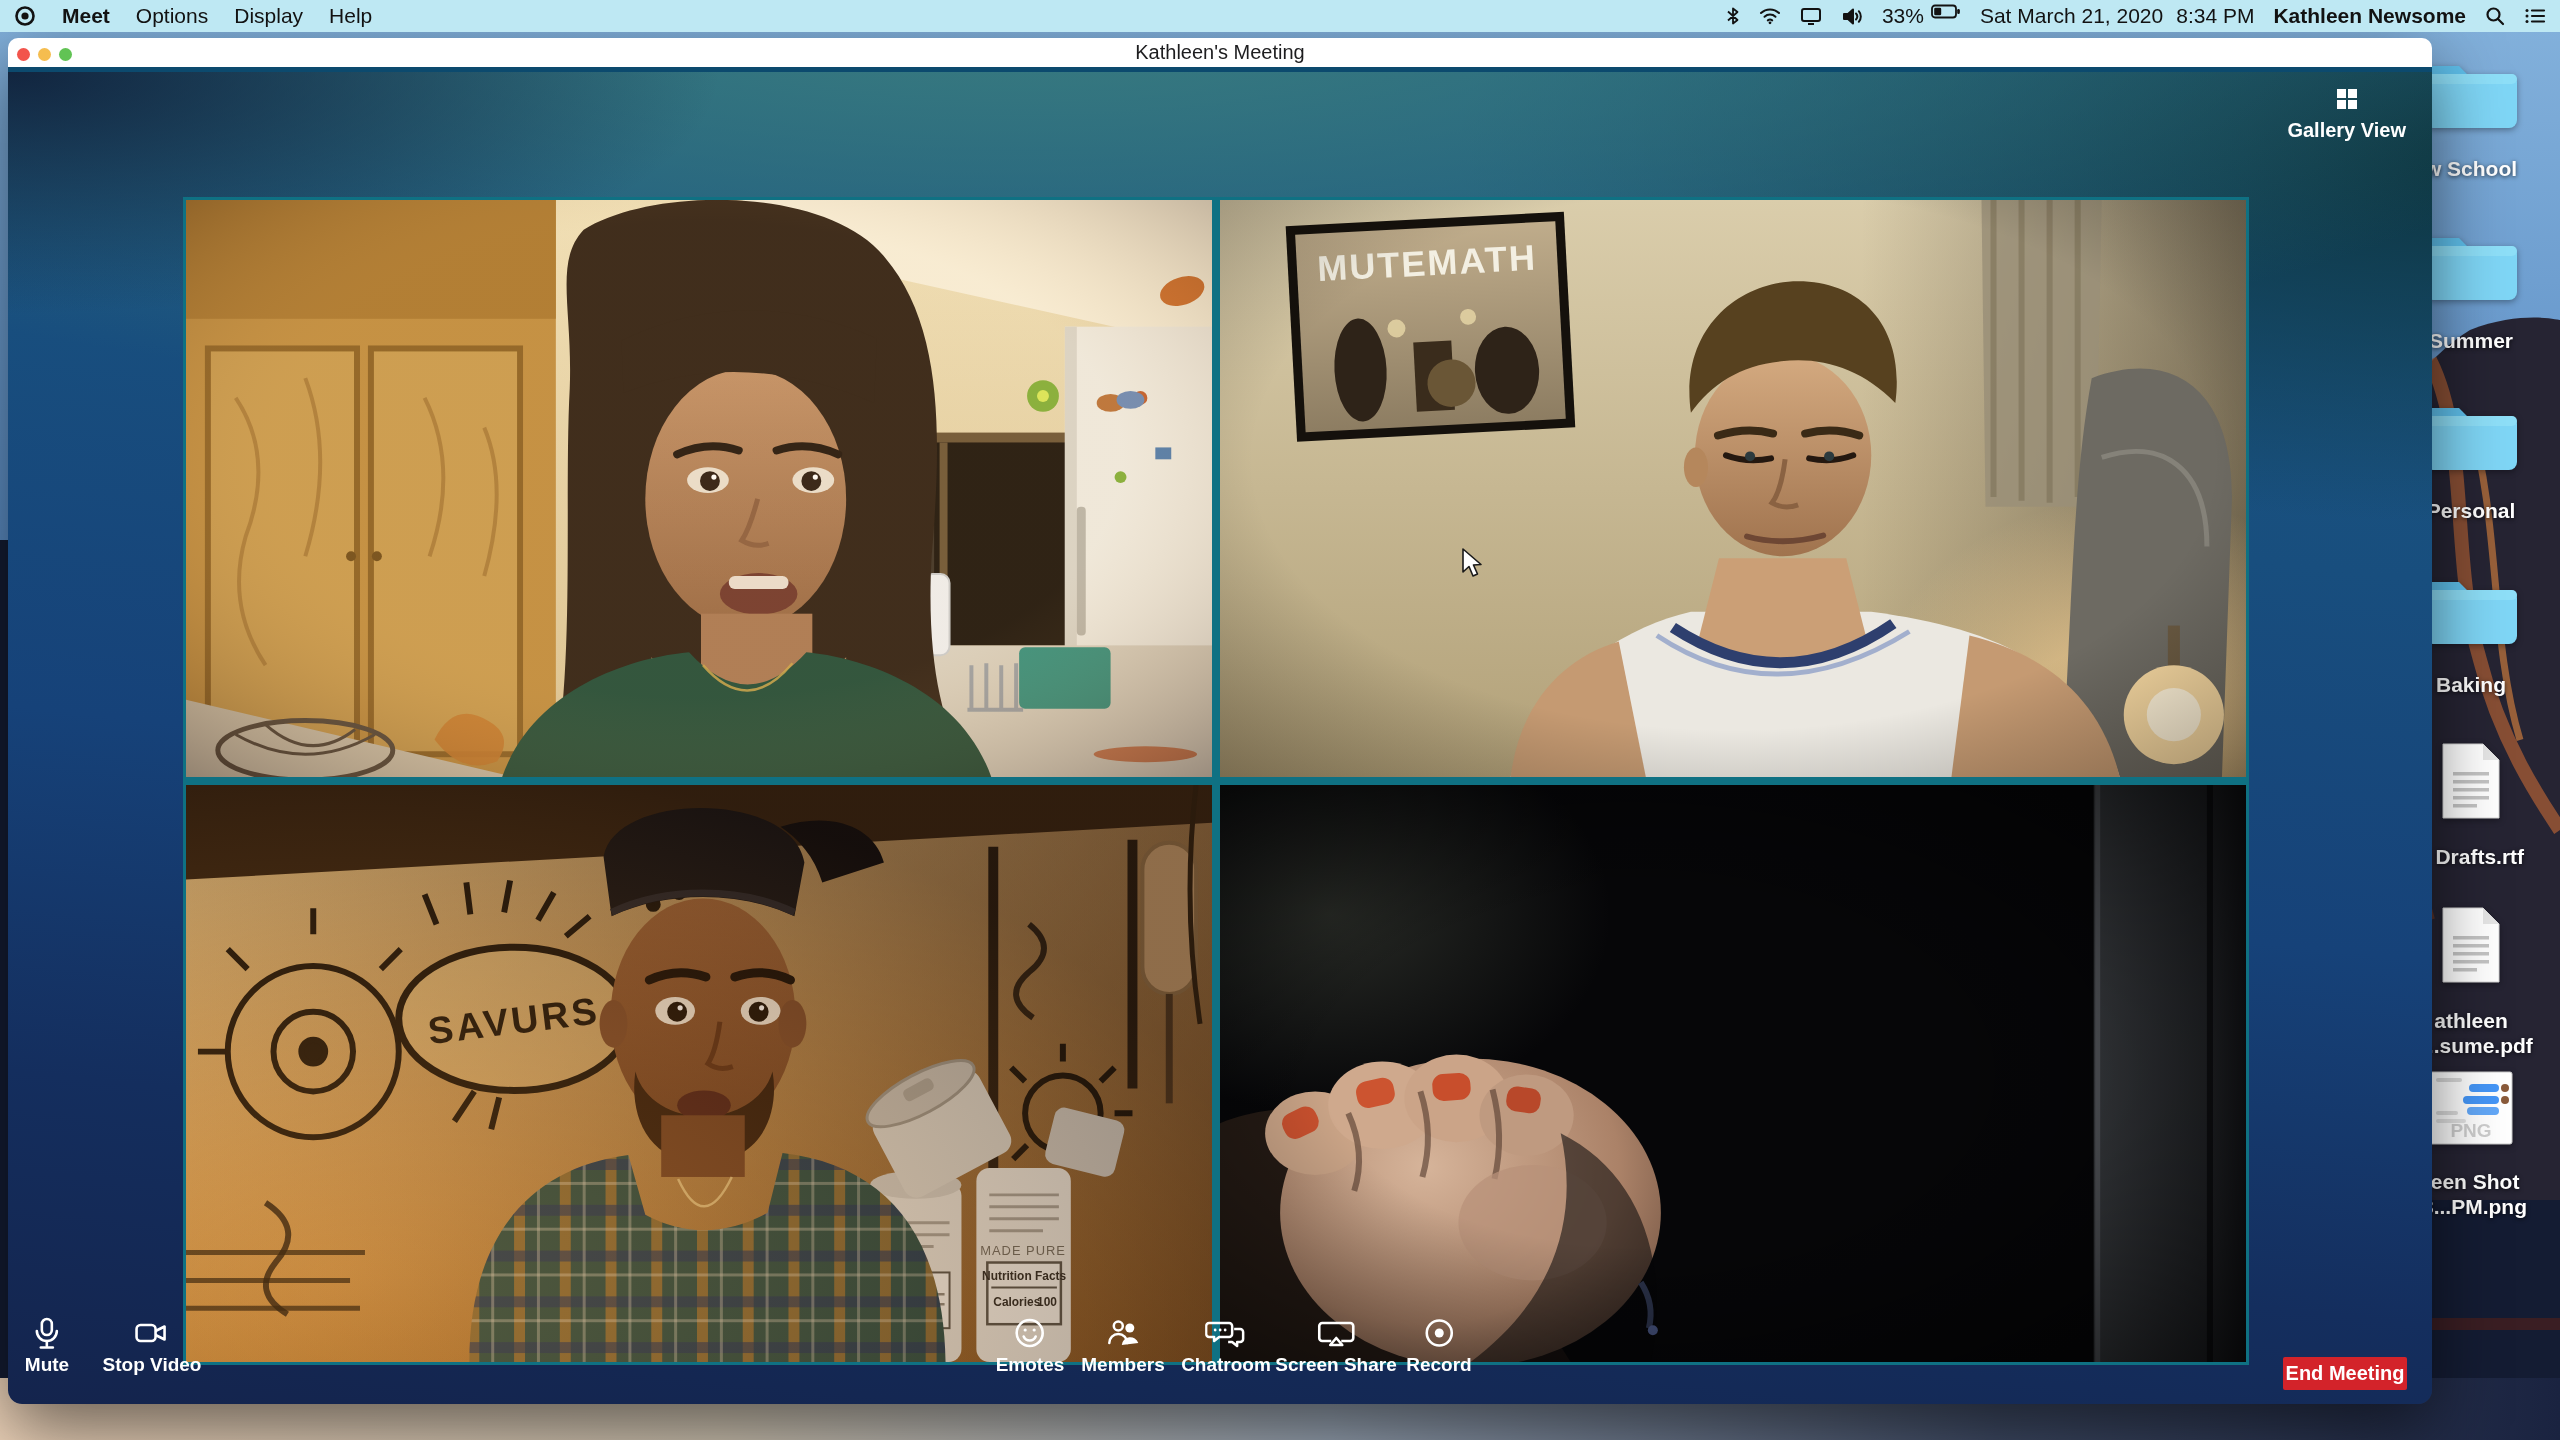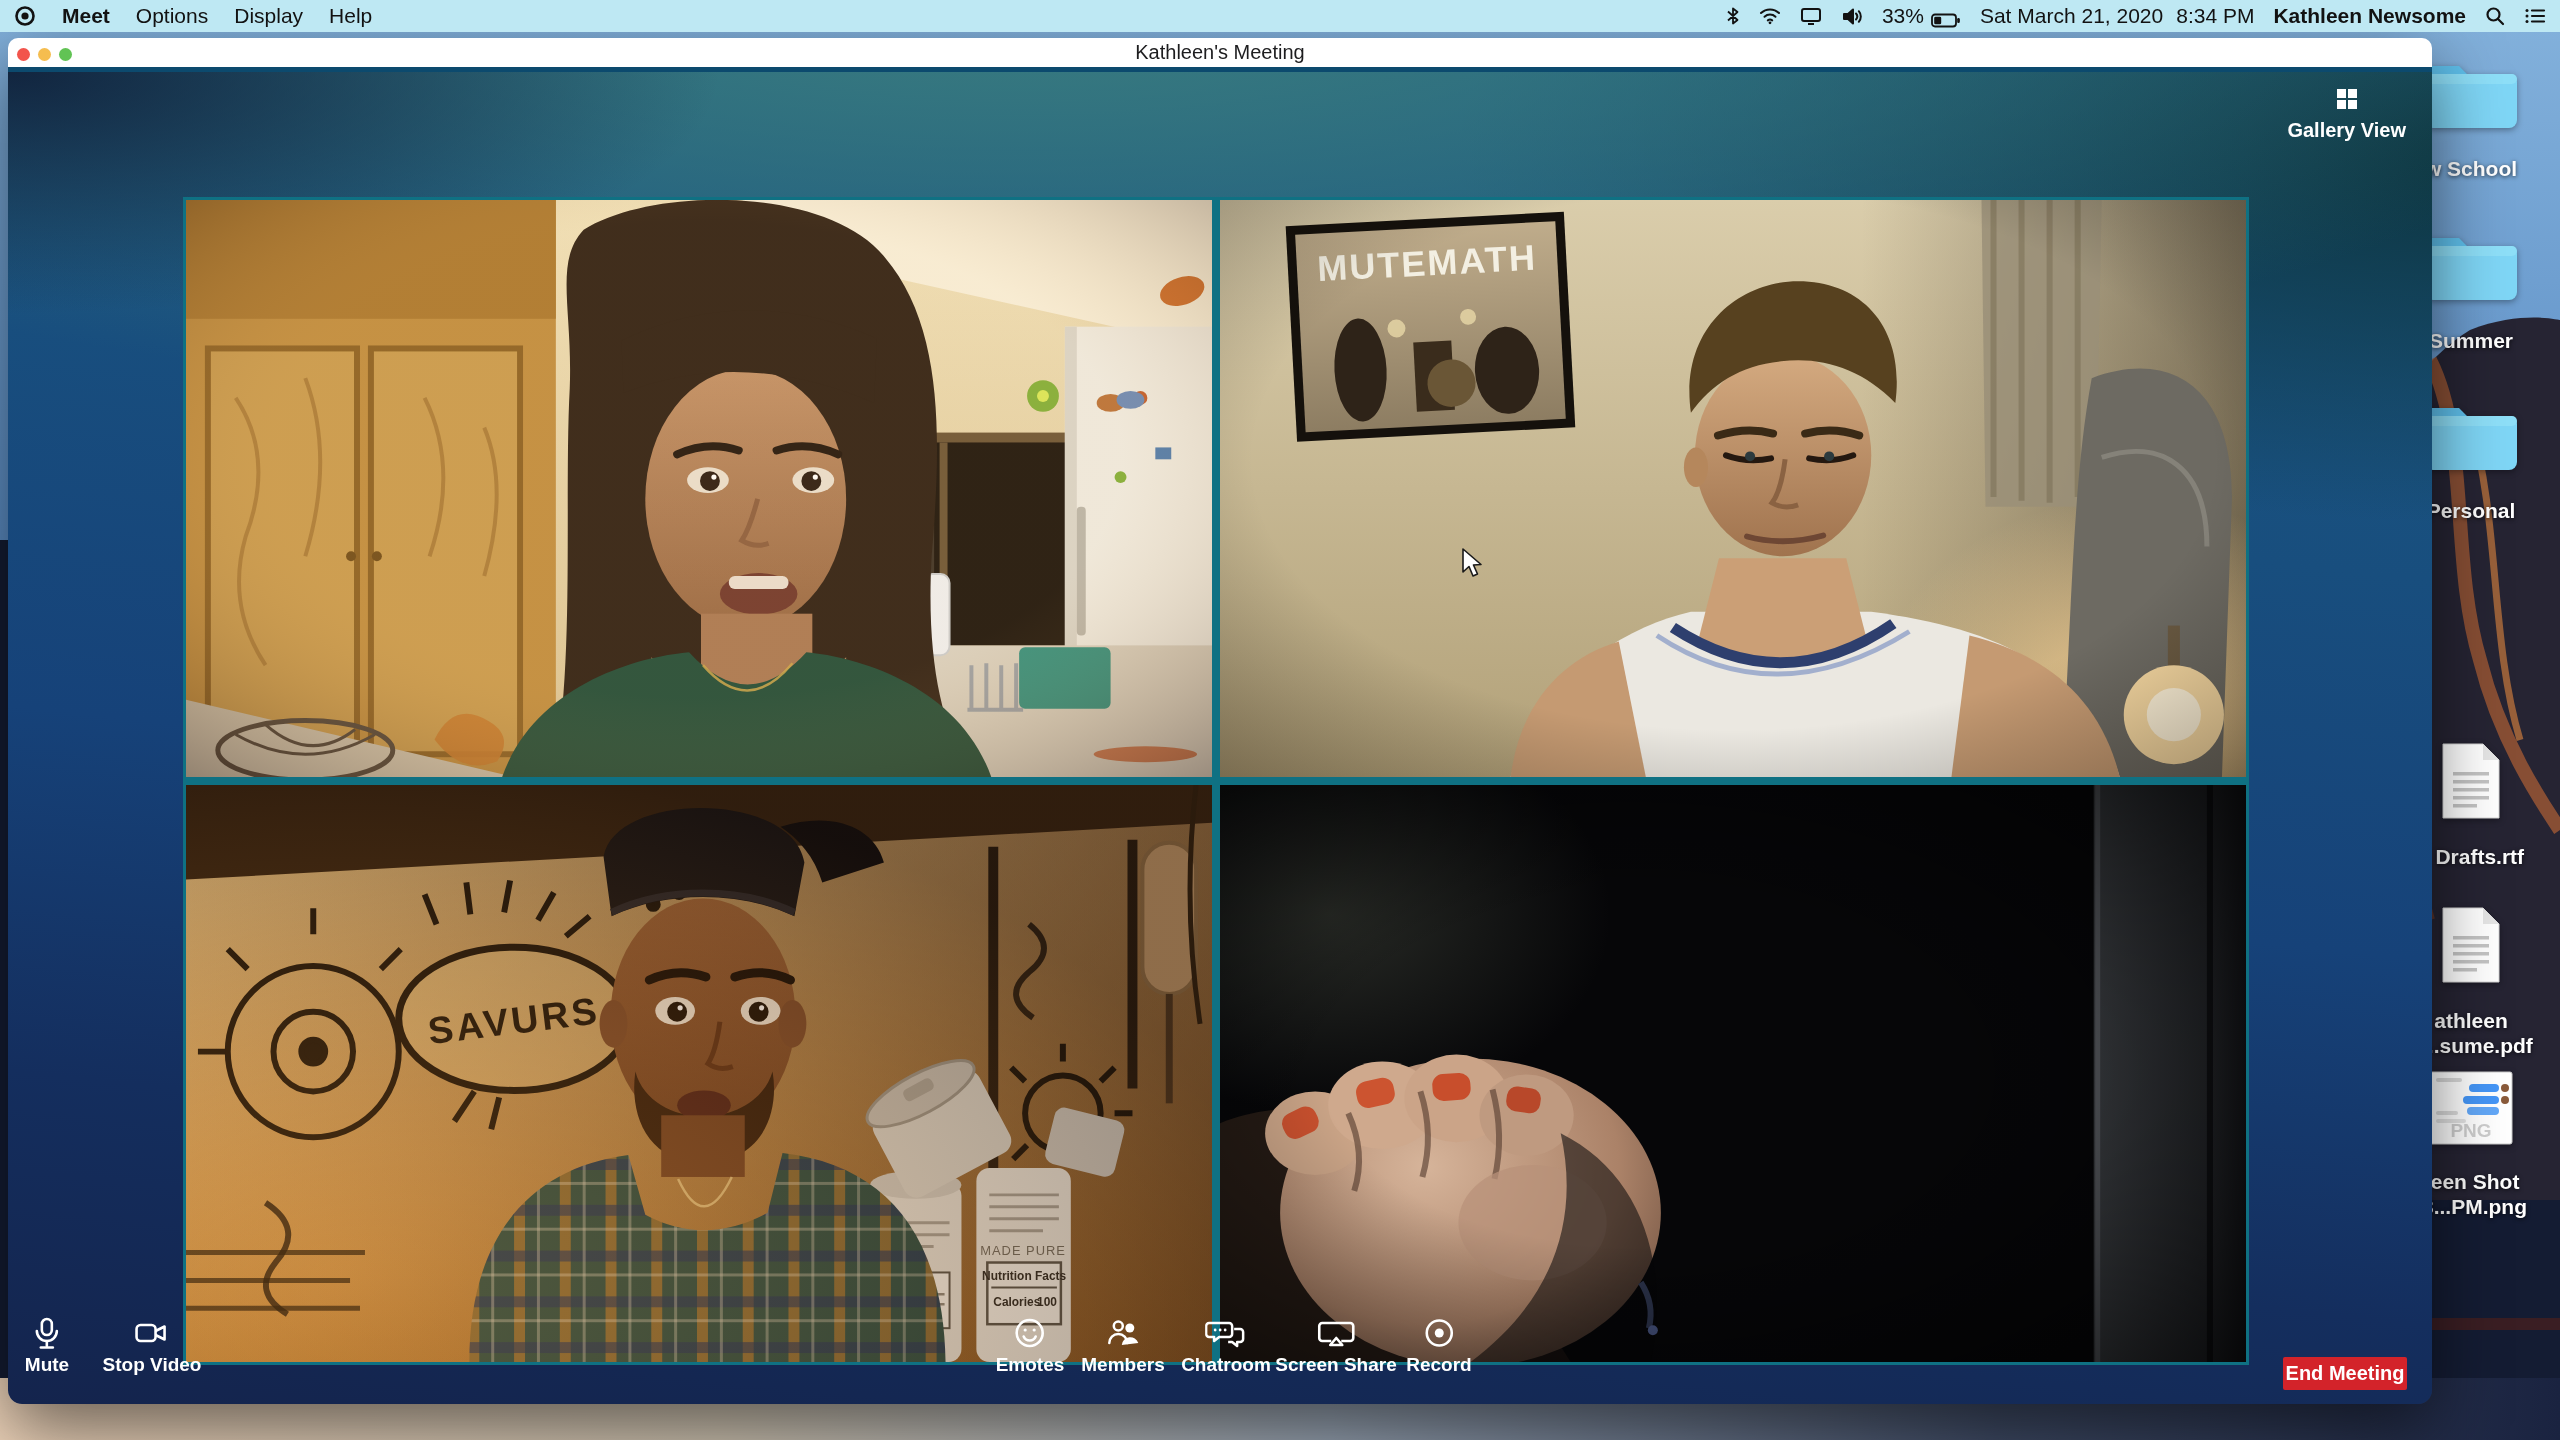--- a/index.html
+++ b/index.html
@@ -51,21 +51,21 @@
   #end-btn { position:absolute; right:25px; bottom:14px; width:124px; height:33px; border:none;
              border-radius:2px; background:#d3232a; color:#fff; font-size:20px; font-weight:700;
              font-family:inherit; display:flex; align-items:center; justify-content:center; cursor:default; }
 
   
   #menubar { position:absolute; top:0; left:0; width:2560px; height:32px; z-index:3;
              background:#bee8f3; color:#121212; display:flex; align-items:center;
              font-size:21px; padding:0 14px; }
   .mb-left { display:flex; align-items:center; gap:26px; }
   .mb-right { margin-left:auto; display:flex; align-items:center; gap:19px; }
-  .mb-item { display:flex; align-items:flex-end; gap:7px; white-space:nowrap; }
+  .mb-item { display:flex; align-items:flex-start; gap:7px; white-space:nowrap; }
   .bold { font-weight:700; }
   .mb-ico svg { display:block; }
 
   #cursor { position:absolute; left:1461px; top:548px; z-index:5; }
 
   svg text { font-family:"Liberation Sans","DejaVu Sans",sans-serif; }
 </style>
 </head>
 <body>
 
@@ -115,20 +115,28 @@
 
   <div class="desk-icon" style="top:400px">
     <svg class="art" width="100" height="74" viewBox="0 0 100 74">
       <path d="M4 22 v-8 a6 6 0 0 1 6 -6 h28 l10 10 h-44 z" fill="#5fc0ec"></path>
       <rect x="4" y="16" width="92" height="54" rx="8" fill="#7fd6f6"></rect>
       <rect x="4" y="16" width="92" height="10" rx="5" fill="#8edff8"></rect>
     </svg>
     <div class="di-label">Personal</div>
   </div>
 
+  <div class="desk-icon" style="top:574px">
+    <svg class="art" width="100" height="74" viewBox="0 0 100 74">
+      <path d="M4 22 v-8 a6 6 0 0 1 6 -6 h28 l10 10 h-44 z" fill="#5fc0ec"></path>
+      <rect x="4" y="16" width="92" height="54" rx="8" fill="#7fd6f6"></rect>
+      <rect x="4" y="16" width="92" height="10" rx="5" fill="#8edff8"></rect>
+    </svg>
+    <div class="di-label">Baking</div>
+  </div>
 
   <div class="desk-icon" style="top:742px">
     <svg class="art" width="60" height="78" viewBox="0 0 60 78">
       <path d="M2 2 h40 l16 16 v58 h-56 z" fill="#ffffff" stroke="#d5d5d5" stroke-width="1"></path>
       <path d="M42 2 l16 16 h-16 z" fill="#e6e6e6"></path>
       <g fill="#c4c4c4">
         <rect x="12" y="30" width="36" height="3.5"></rect>
           <rect x="12" y="38" width="36" height="3.5"></rect>
         <rect x="12" y="46" width="36" height="3.5"></rect>
           <rect x="12" y="54" width="36" height="3.5"></rect>

